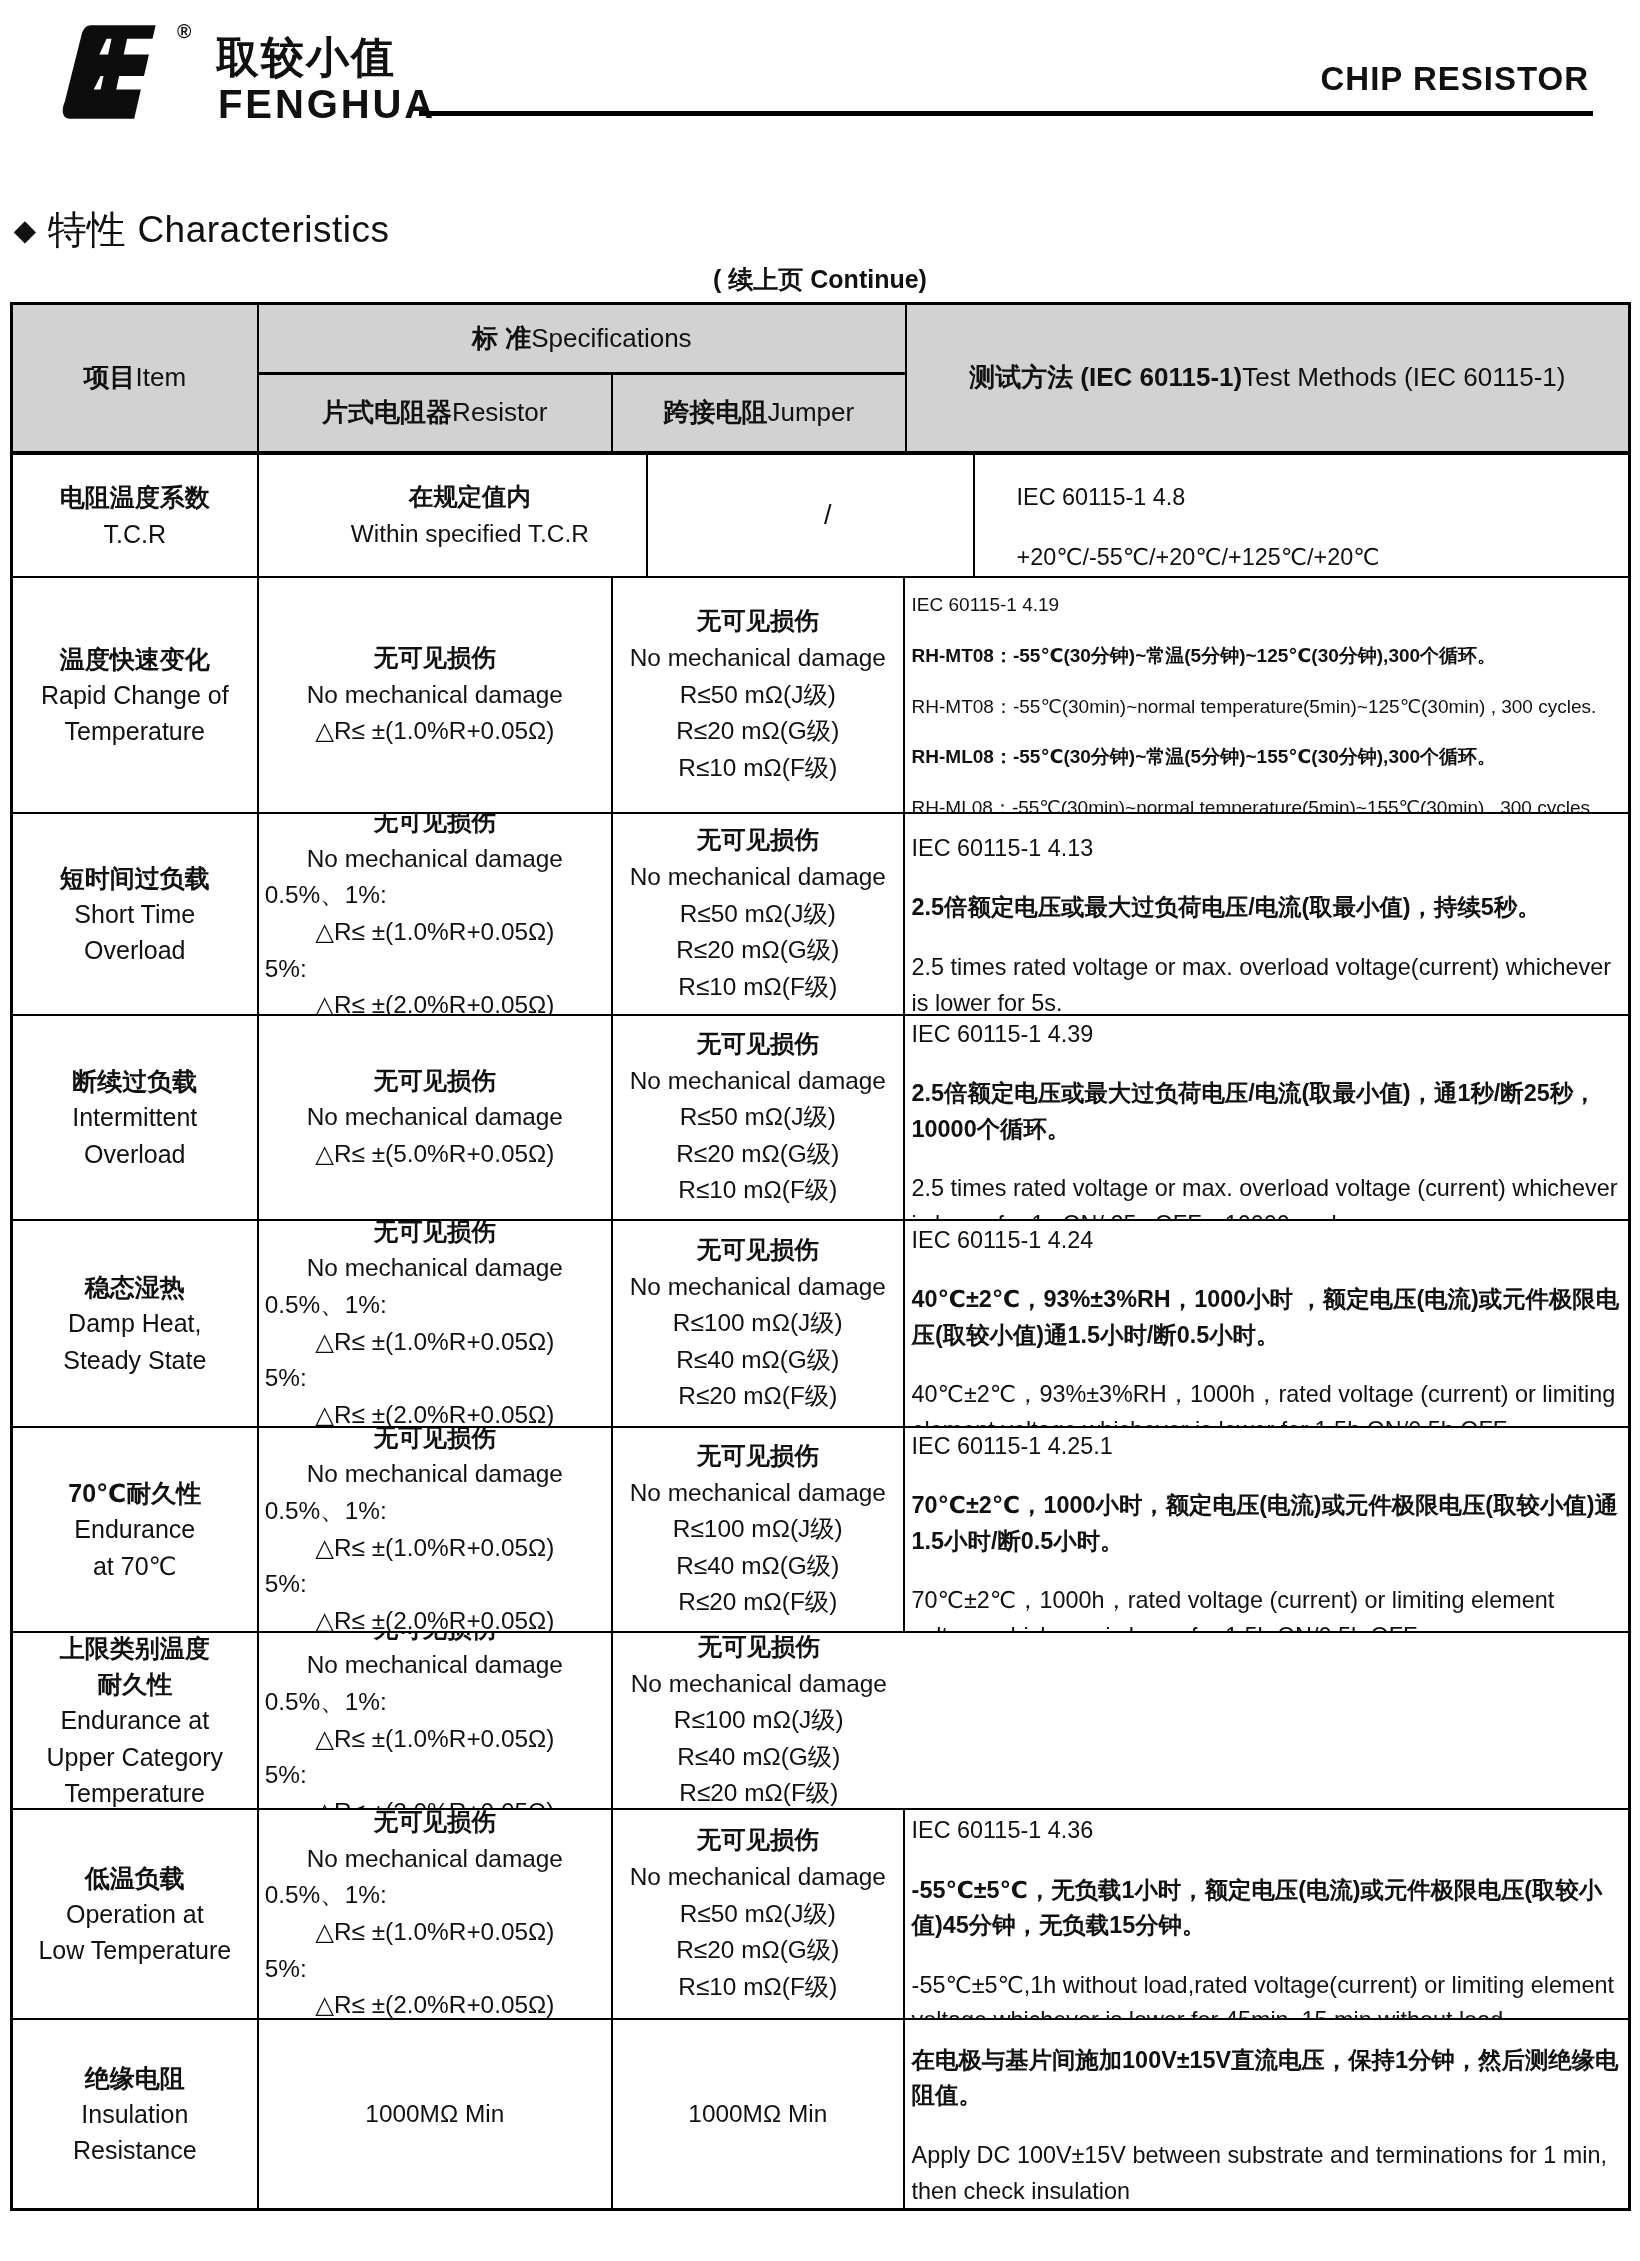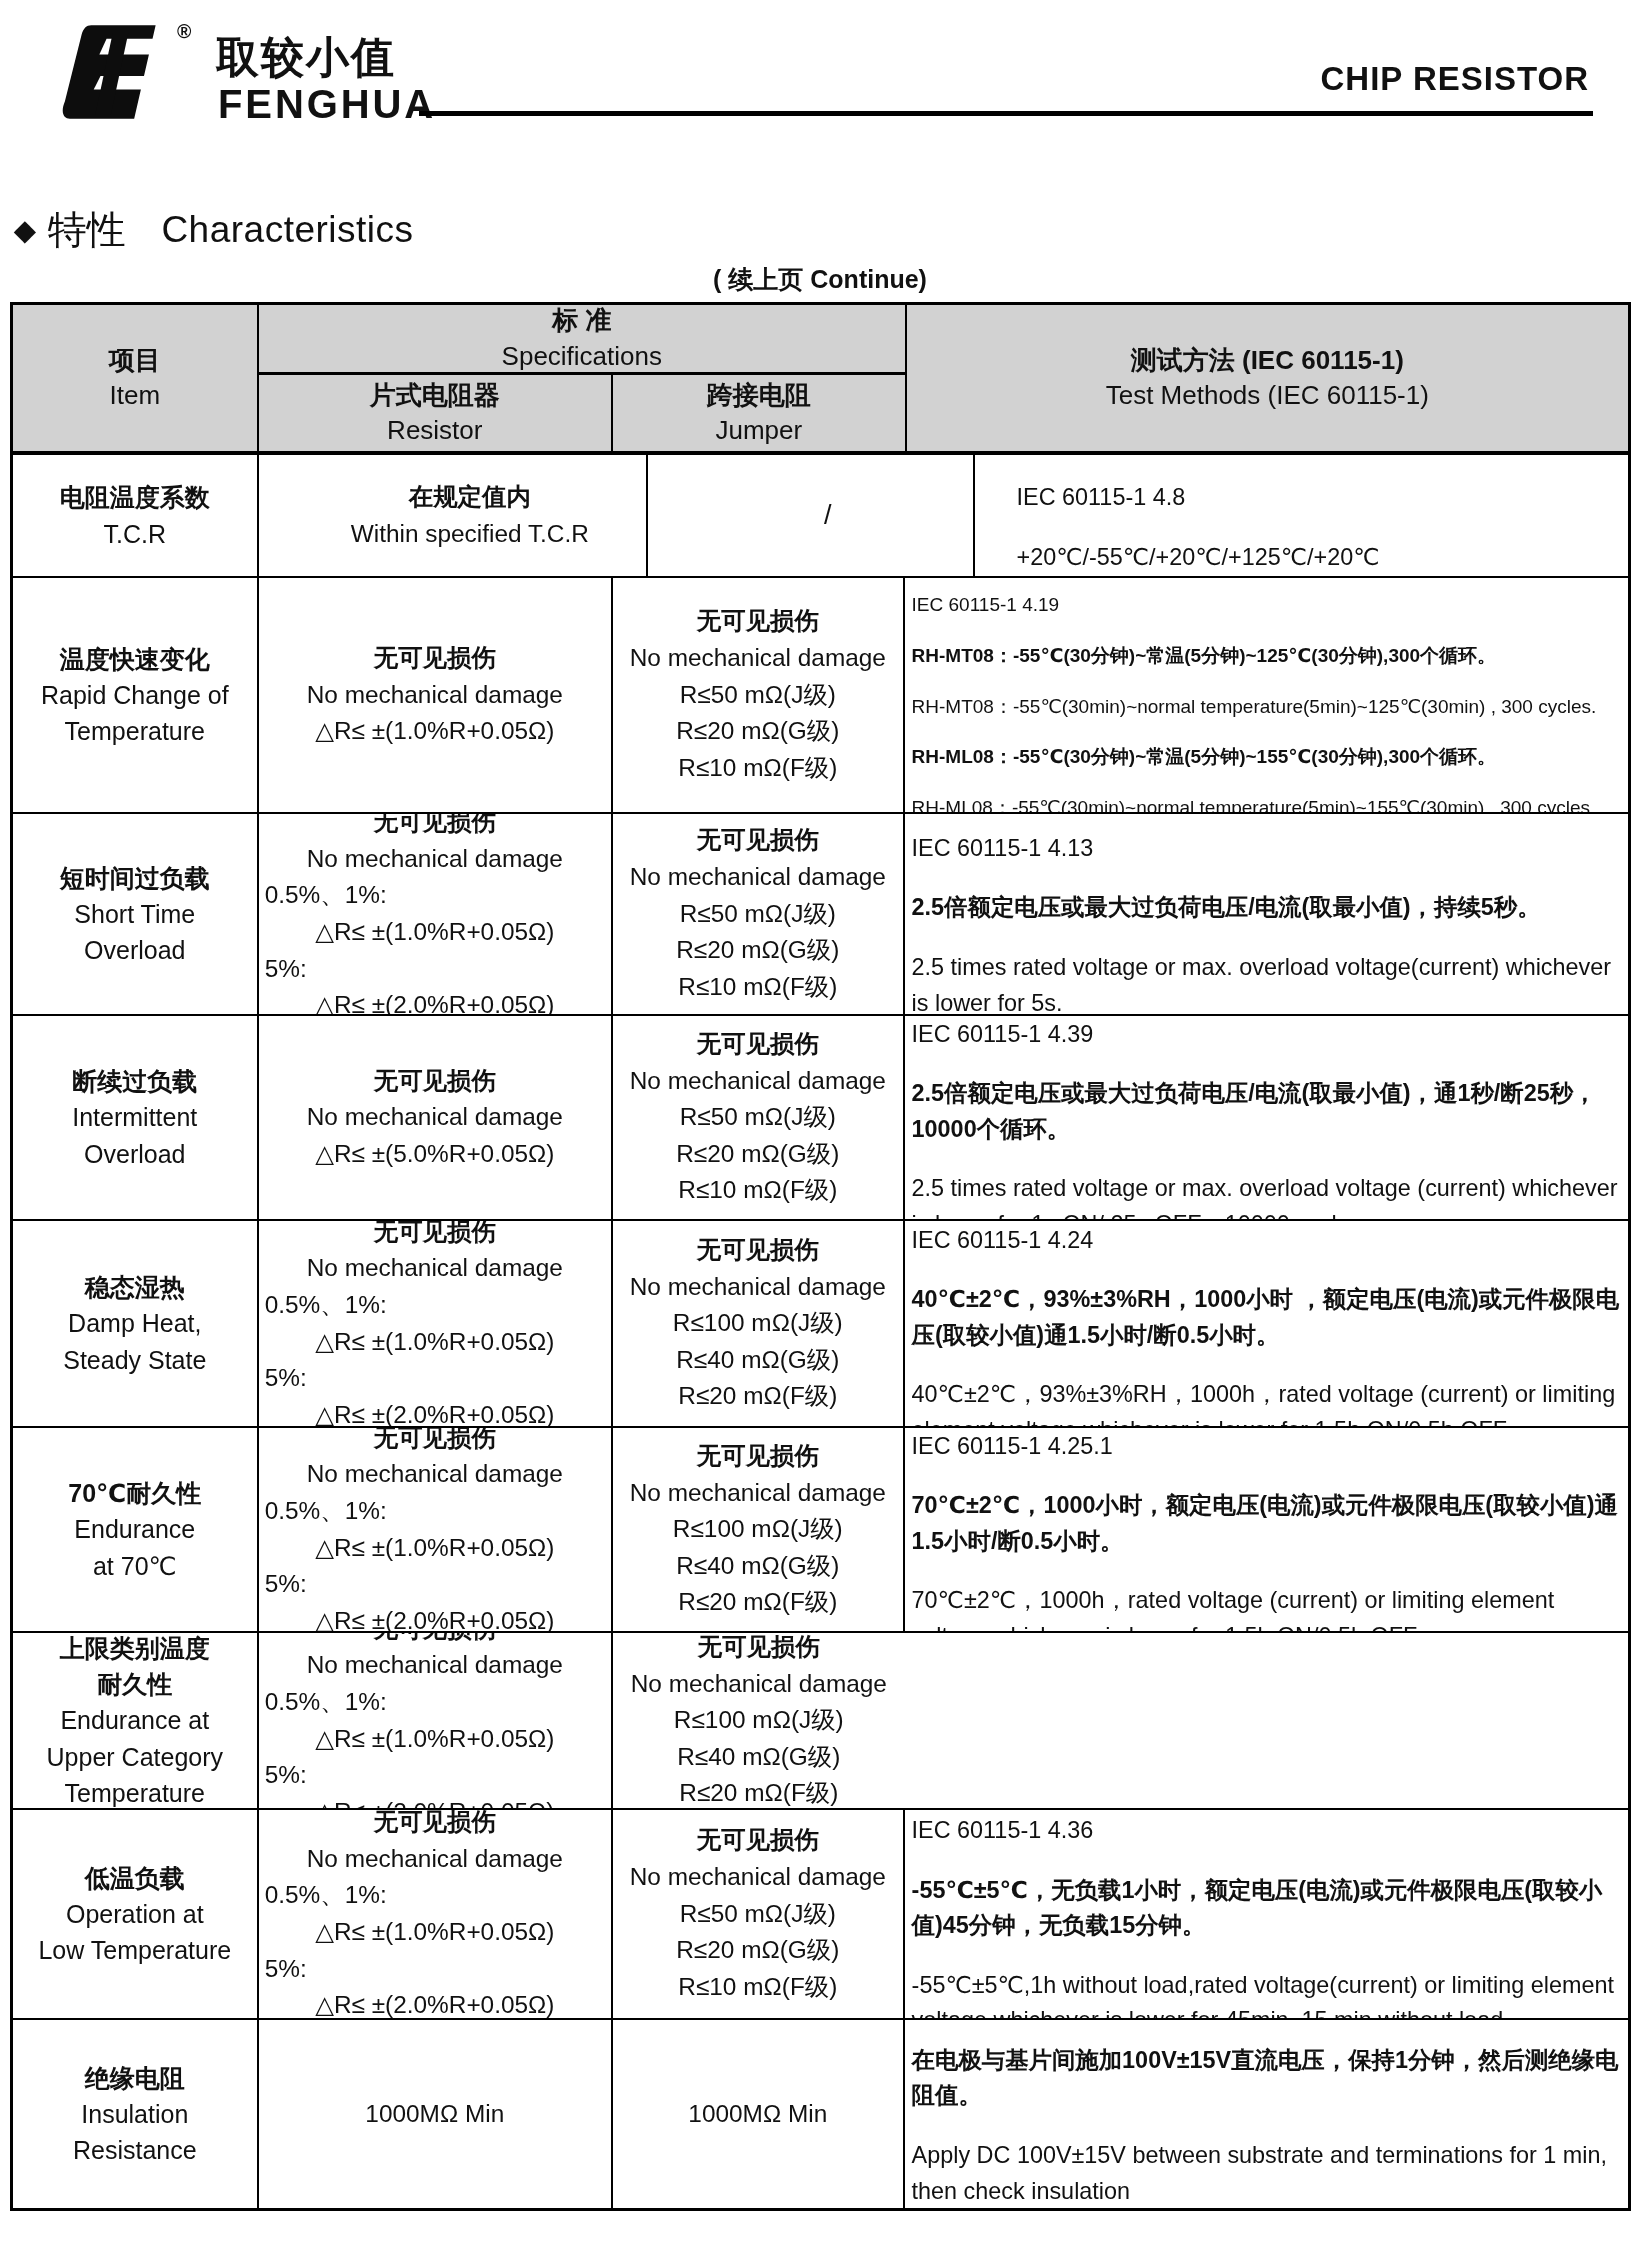--- a/index.html
+++ b/index.html
@@ -10,30 +10,30 @@
   .logo-icon{position:absolute;left:0;top:3.9px;width:119px;height:94px;}
   .logo-reg{position:absolute;left:115px;top:-2px;font-size:19.5px;font-weight:bold;}
   .logo-cn{position:absolute;left:154px;top:7.8px;font-size:43px;font-weight:bold;letter-spacing:2px;}
   .logo-en{position:absolute;left:156px;top:60px;font-size:40px;font-weight:bold;letter-spacing:2.9px;}
   .doc-type{position:absolute;right:51px;top:60px;font-size:33px;font-weight:bold;letter-spacing:1px;}
   .head-rule{position:absolute;left:419px;top:111px;width:1174px;height:4.9px;background:#000;}
   
   .sec-title{position:absolute;left:13.7px;top:203px;display:flex;align-items:center;gap:11.7px;}
   .diamond{font-size:29px;line-height:1;}
   .sec-cn{font-size:39px;font-weight:normal;}
-  .sec-en{font-size:37px;letter-spacing:0.5px;margin-left:24px;}
+  .sec-en{font-size:37px;letter-spacing:0.5px;}
   .continue{position:absolute;left:0;top:263px;width:100%;text-align:center;font-size:25px;font-weight:bold;}
   
   .tbl{position:absolute;left:9.8px;top:302px;width:1621px;border:3.9px solid #000;box-sizing:border-box;
        display:flex;flex-direction:column;}
   .grid{display:grid;grid-template-columns:246px 354px 292px 1fr;}
   .thead{height:146px;border-bottom:4.9px solid #000;
          grid-template-rows:70px 1fr;
          grid-template-areas:"item spec spec test" "item res jump test";}
-  .thead>div{display:flex;flex-direction:column;justify-content:center;align-items:center;
+  .thead>div{display:flex;flex-direction:row;justify-content:center;align-items:center;
              box-sizing:border-box;text-align:center;}
   .h-item{grid-area:item;border-right:2.9px solid #000;}
   .h-spec{grid-area:spec;border-bottom:3.9px solid #000;}
   .h-res{grid-area:res;border-right:2px solid #000;}
   .h-jump{grid-area:jump;}
   .h-test{grid-area:test;border-left:2.9px solid #000;}
   .hcn{font-size:26px;font-weight:bold;line-height:1.35;}
   .hen{font-size:26px;line-height:1.35;}
   .row{border-bottom:2.9px solid #000;box-sizing:border-box;}
   .row:last-child{border-bottom:none;}

